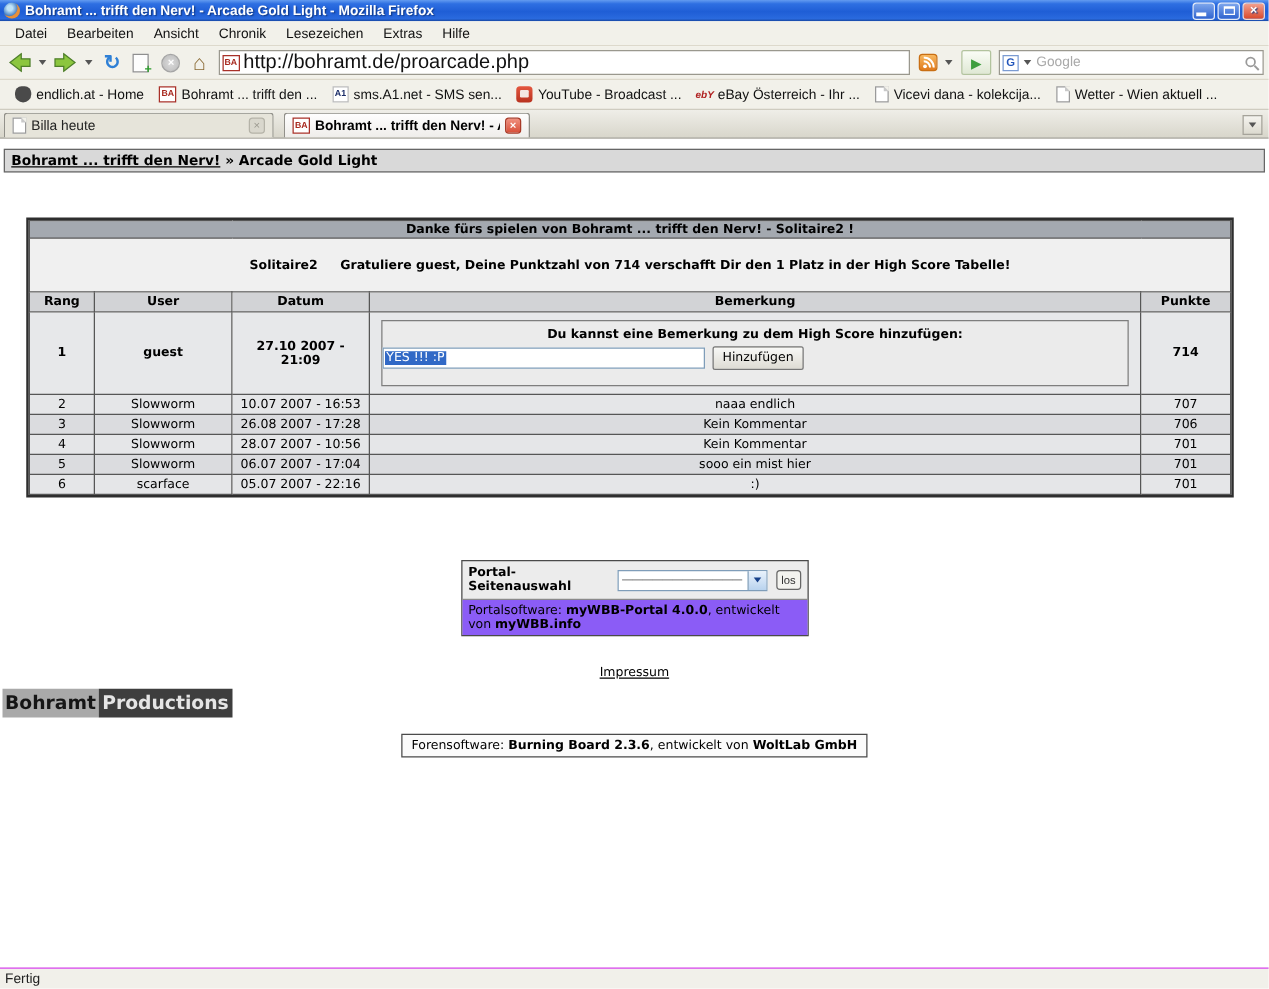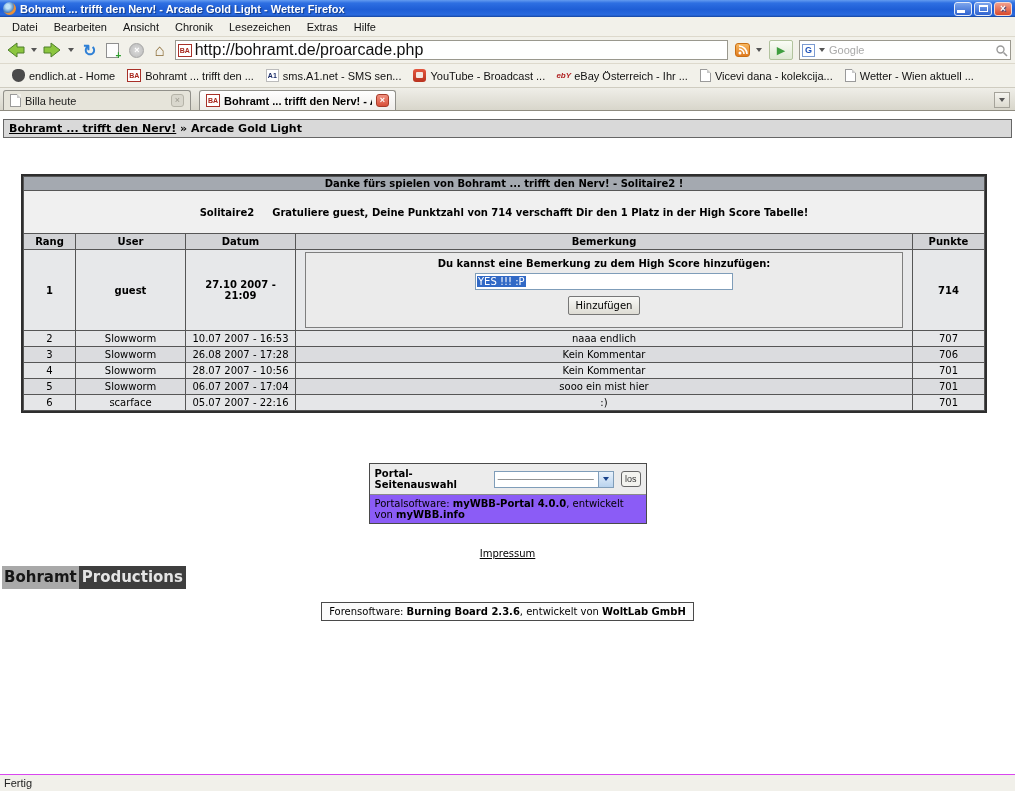--- a/index.html
+++ b/index.html
@@ -63,21 +63,21 @@
   .ico-yt::after{content:"";position:absolute;left:3px;top:3px;width:7px;height:6px;background:#f4e8e2;border-radius:1px;}
   .ico-ebay{font-style:italic;font-size:8px;}
   .ico-page{width:11px;height:13px;background:#fff;border:1px solid #9a9a9a;position:relative;}
   .ico-page::after{content:"";position:absolute;right:-1px;top:-1px;border-style:solid;border-width:0 4px 4px 0;border-color:transparent #f2f1ea #c9c9c9 transparent;}
 
   
   .tabbar{height:23px;flex:0 0 23px;background:linear-gradient(#efeee8,#d8d6cb);border-bottom:1px solid #8e8b80;
     display:flex;align-items:flex-end;padding:2px 3px 0;}
   .tab{height:20px;display:flex;align-items:center;gap:4px;padding:0 6px;font-size:11px;
     border:1px solid #91908a;border-bottom:none;border-radius:3px 3px 0 0;white-space:nowrap;overflow:hidden;}
-  .tab.inactive{background:#e6e4da;width:188px;color:#222;}
+  .tab.inactive{background:#e6e4da;width:216px;color:#222;}
   .tab.active{background:linear-gradient(#fefefe,#efedea);width:197px;font-weight:bold;margin-left:8px;}
   .tab-label{flex:1;overflow:hidden;white-space:nowrap;}
   .tab-close{width:13px;height:13px;flex:0 0 13px;border-radius:3px;font-size:9px;line-height:11px;text-align:center;}
   .tab-close.gray{background:#d9d7cd;border:1px solid #b5b3a8;color:#9a988e;}
   .tab-close.red{background:linear-gradient(#f0907f,#d84f39);border:1px solid #a83a28;color:#fff;font-weight:bold;}
   .tab-spacer{flex:1;}
   .tab-list-btn{width:16px;height:16px;align-self:center;border:1px solid #a5a39a;background:linear-gradient(#f5f4ef,#dcdacf);
     display:flex;align-items:center;justify-content:center;margin-right:2px;}
 
   
@@ -92,21 +92,21 @@
   tr.t-sub td{background:#f0f0f0;height:43px;font-weight:bold;}
   .sub-inner{display:flex;justify-content:center;align-items:center;gap:18px;}
   tr.t-cols th{background:#d2d3d6;height:16px;font-weight:bold;}
   tr.row1 td{background:#e7e8ea;font-weight:bold;height:66px;}
   tr.drow td{height:16px;font-weight:normal;}
   tr.alt1 td{background:#e5e6e8;}
   tr.alt2 td{background:#dbdcdf;}
 
   .cbox{margin:1px 6px;border:1px solid #7e7e7e;background:#ebebeb;padding:5px 0 12px;}
   .cprompt{font-weight:bold;font-size:10px;}
-  .crow{display:flex;align-items:center;gap:6px;margin-top:4px;flex-direction:column;}
+  .crow{display:flex;align-items:center;gap:6px;margin-top:4px;}
   .cinput{width:258px;height:17px;background:#fff;border:1px solid #7f9db9;display:flex;align-items:center;
     padding:0 1px;font-weight:normal;}
   .csel{background:#3169c6;color:#fff;font-size:10px;padding:0 1px;white-space:pre;}
   .cbtn{height:19px;padding:1px 7px;font-size:10px;font-family:"DejaVu Sans",sans-serif;background:linear-gradient(#f8f8f6,#dedcd4);
     border:1px solid #777;border-radius:2px;font-weight:normal;color:#000;}
 
   .portal{width:278px;margin:50px auto 0;border:1px solid #4a4a4a;font-size:10px;background:#ececec;}
   .portal-top{display:flex;align-items:center;gap:7px;padding:4px 5px;border-bottom:1px solid #8a8a8a;}
   .portal-label{font-weight:bold;}
   .xp-select{width:128px;height:17px;background:#fff;border:1px solid #7f9db9;display:flex;align-items:center;}
@@ -131,21 +131,21 @@
     display:flex;align-items:center;padding:0 4px;font-size:11px;color:#222;}
 
   b{font-weight:bold;}
   svg{display:block;}
 </style>
 </head>
 <body>
 
 <div class="titlebar">
   <span class="ff-icon"></span>
-  <span class="win-title">Bohramt ... trifft den Nerv! - Arcade Gold Light - Wetter Firefox</span>
+  <span class="win-title">Bohramt ... trifft den Nerv! - Arcade Gold Light - Mozilla Firefox</span>
   <span class="winbtn">
       <span class="minbar"></span>
     </span>
   <span class="winbtn restore">
       <span class="restore-box"></span>
     </span>
   <span class="winbtn close">×</span>
 </div>
 
 <div class="menubar">

